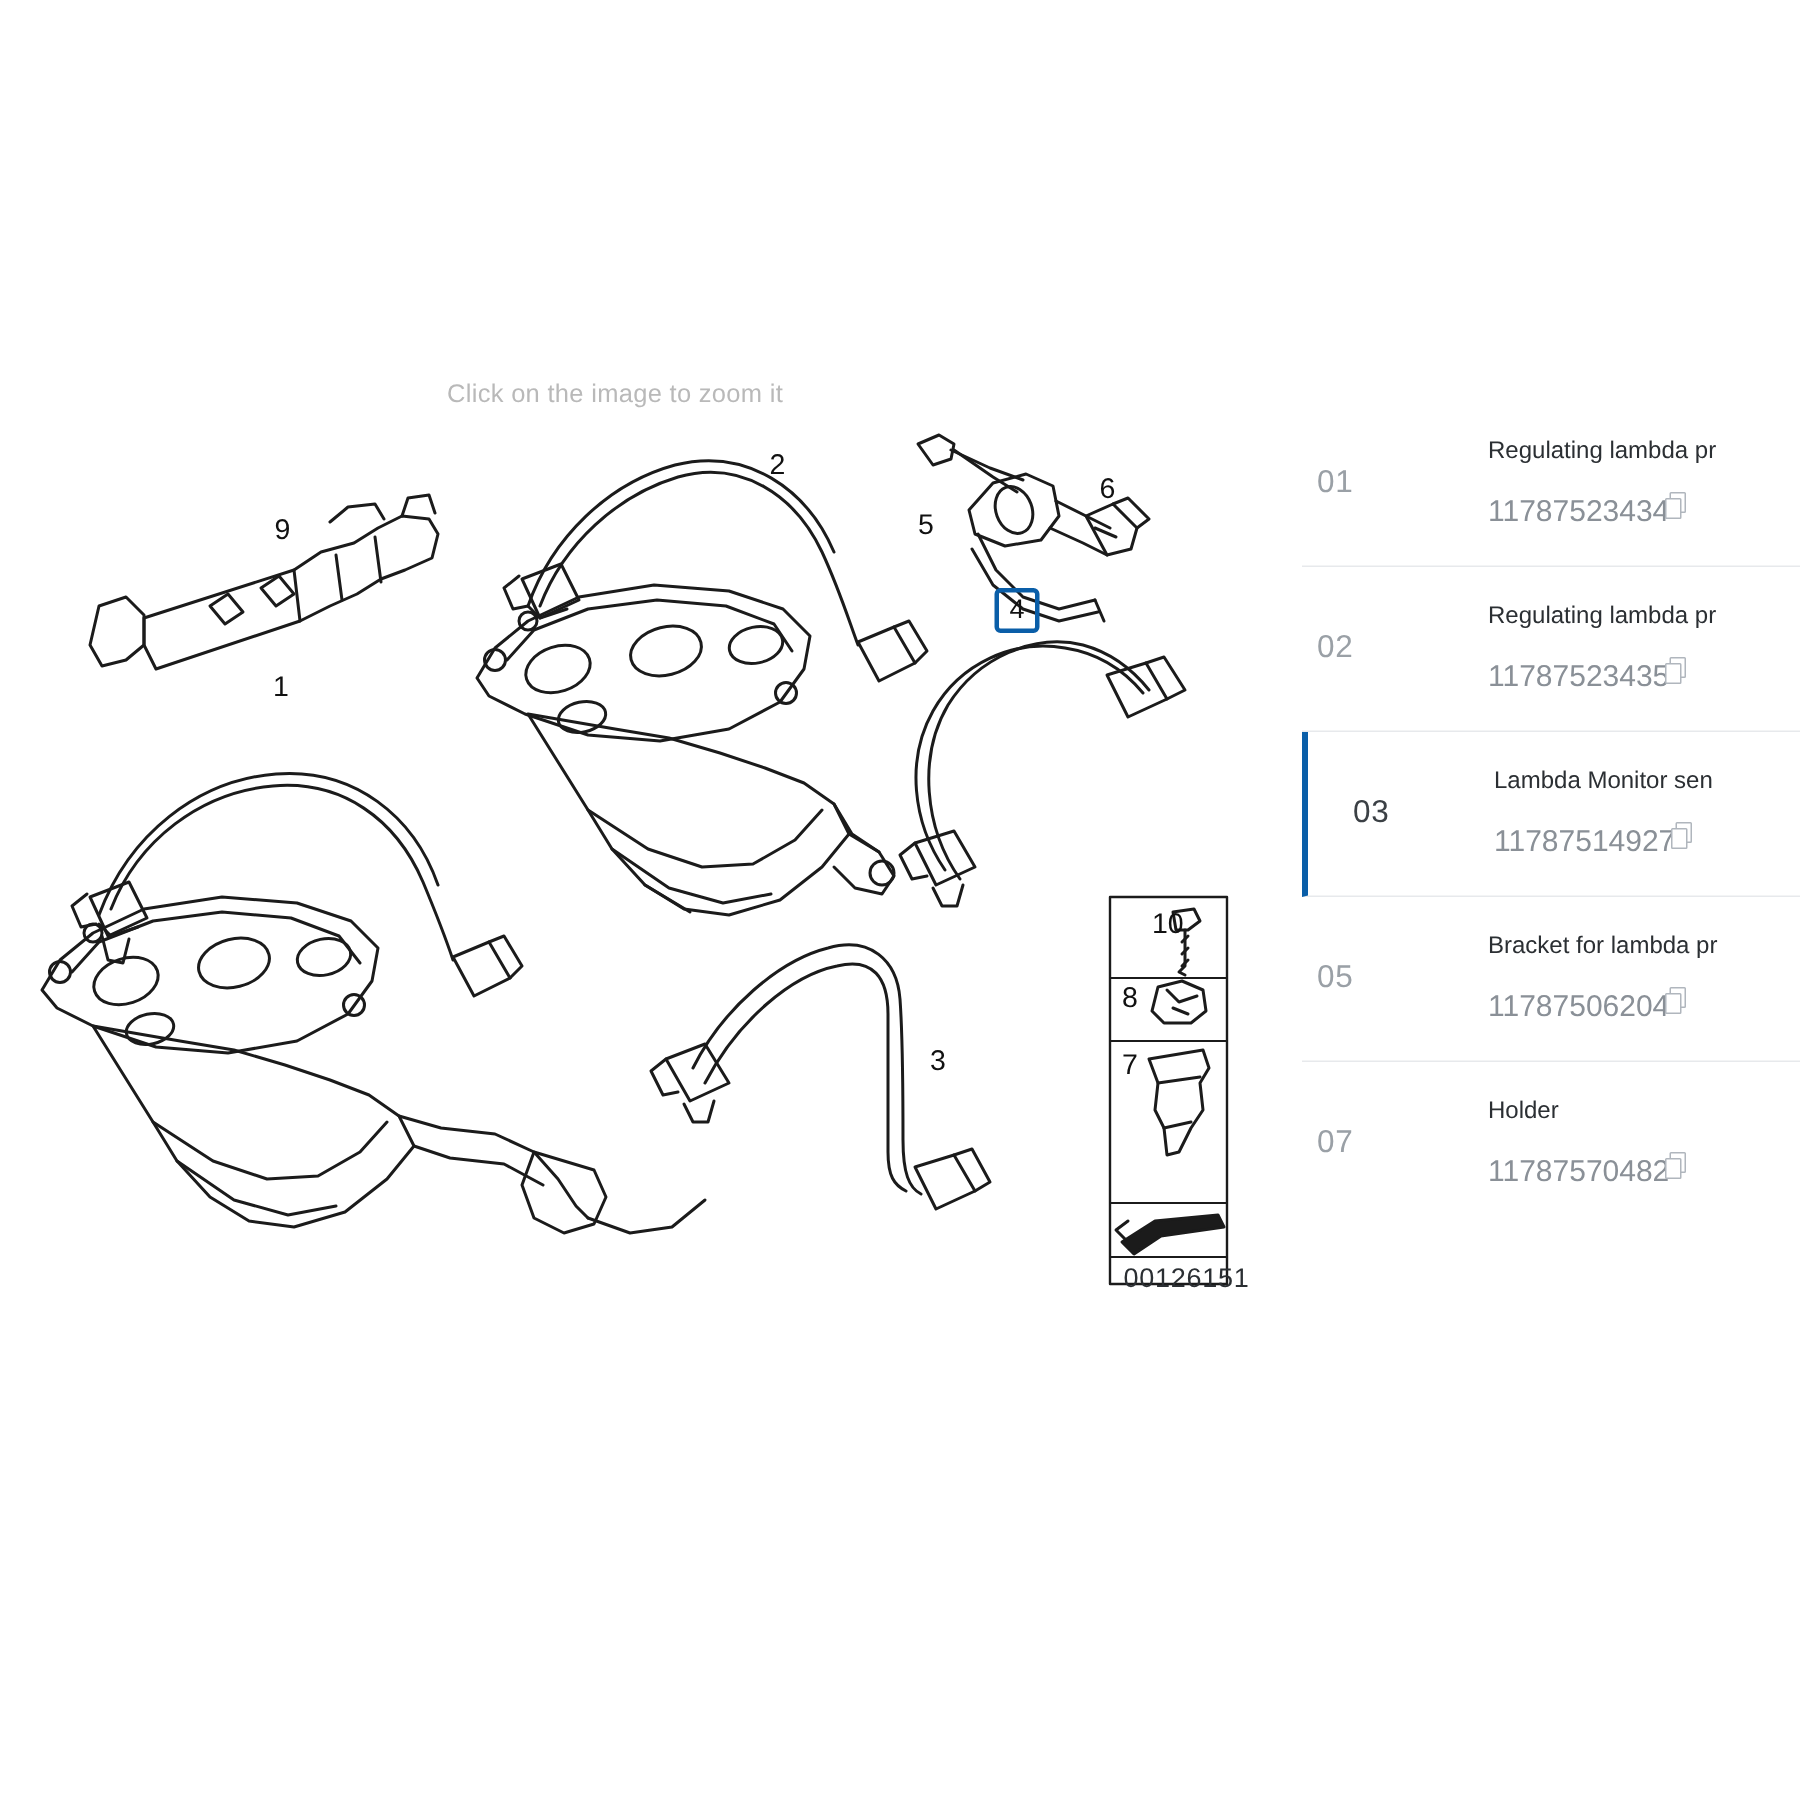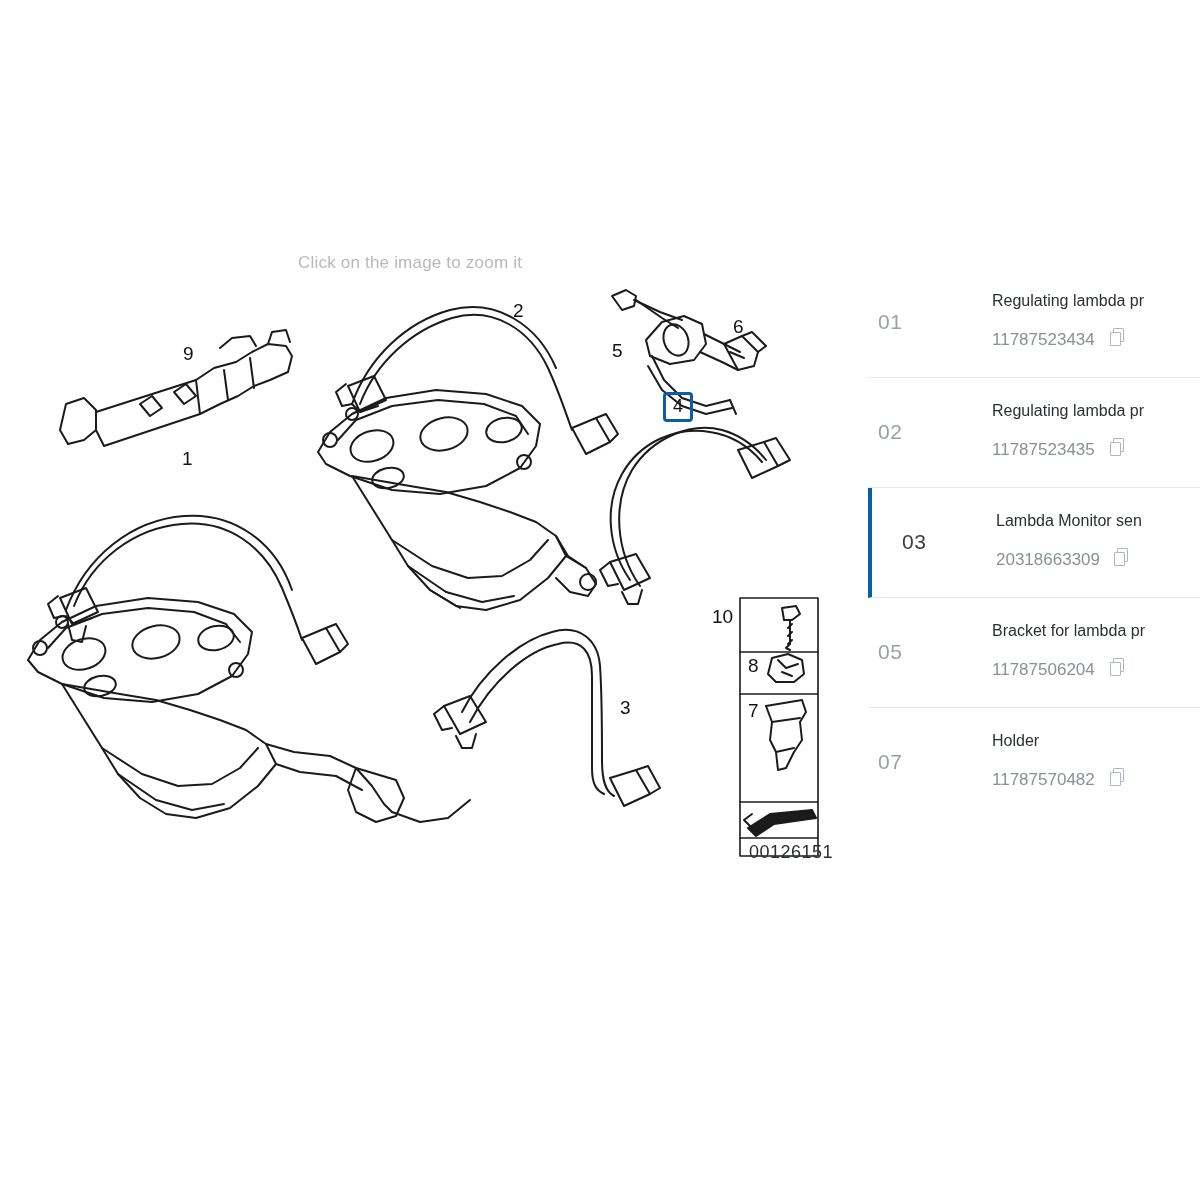--- a/index.html
+++ b/index.html
@@ -84,21 +84,21 @@
     left: 124px;
     top: 24px;
     font-size: 16px;
     color: #2b2f33;
     white-space: nowrap;
   }
   .part-num {
     position: absolute;
     left: 124px;
     top: 62px;
-    font-size: 17px;
+    font-size: 20px;
     color: #8a9097;
     white-space: nowrap;
   }
   .copy-icon {
     position: absolute;
     left: 242px;
     top: 60px;
     width: 15px;
     height: 17px;
     cursor: pointer;
@@ -309,21 +309,21 @@
         </g>
       </g>
     </svg>
 
     <div class="callout" style="left:183px; top:343px;">9</div>
     <div class="callout" style="left:513px; top:300px;">2</div>
     <div class="callout" style="left:612px; top:340px;">5</div>
     <div class="callout" style="left:733px; top:316px;">6</div>
     <div class="callout" style="left:182px; top:448px;">1</div>
     <div class="callout" style="left:620px; top:697px;">3</div>
-    <div class="callout" style="left:712px; top:606px;">10</div>
+    <div class="callout" style="left:768px; top:606px;">10</div>
     <div class="callout" style="left:748px; top:655px;">8</div>
     <div class="callout" style="left:748px; top:700px;">7</div>
 
     <div id="callout-4-box"></div>
     <div id="callout-4-label">4</div>
 
     <div id="diagram-code">00126151</div>
   </div>
 
   <div id="parts-pane">
@@ -345,21 +345,21 @@
       <div class="copy-icon">
           <span class="back"></span>
           <span class="front"></span>
         </div>
     </div>
 
 
     <div class="part-row selected">
       <div class="part-idx">03</div>
       <div class="part-name">Lambda Monitor sen</div>
-      <div class="part-num">20318663309</div>
+      <div class="part-num">11787514927</div>
       <div class="copy-icon">
           <span class="back"></span>
           <span class="front"></span>
         </div>
     </div>
 
     <div class="part-row">
       <div class="part-idx">05</div>
       <div class="part-name">Bracket for lambda pr</div>
       <div class="part-num">11787506204</div>

